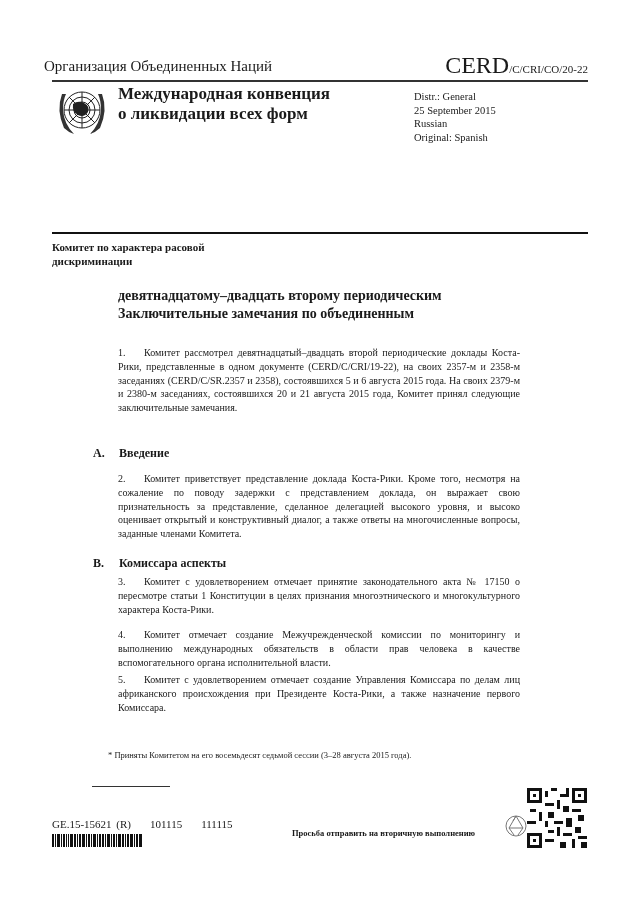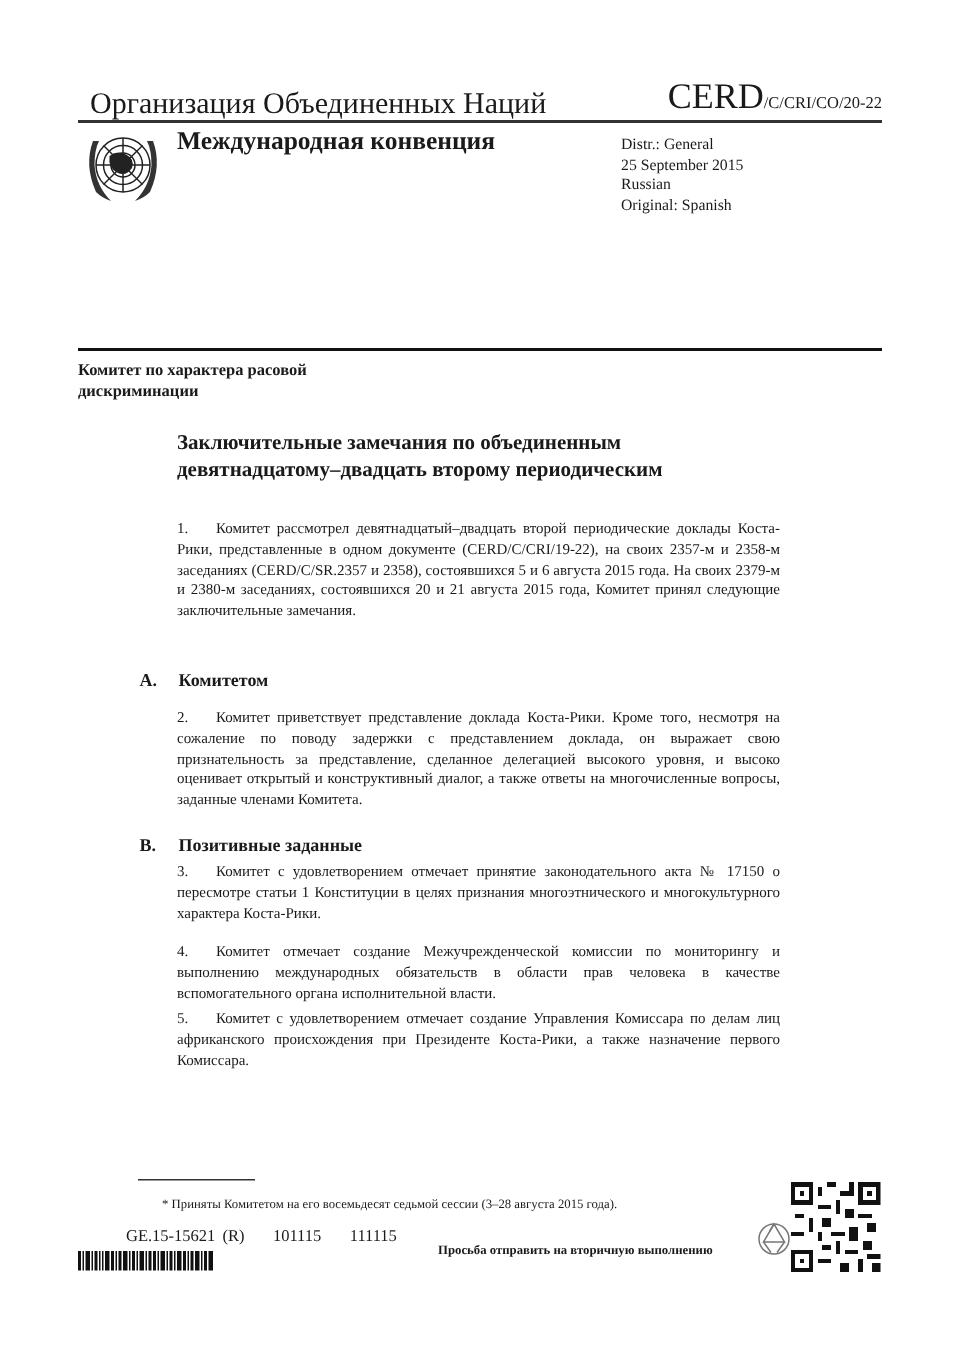--- a/index.html
+++ b/index.html
@@ -1,39 +1,39 @@
 <!DOCTYPE html>
 <html><head>
   <meta charset="utf-8">
   <style>
     html, body { margin: 0; padding: 0; background: #ffffff; }
     body {
       width: 640px; height: 905px; position: relative; overflow: hidden;
       font-family: "Liberation Serif", "DejaVu Serif", serif; color: #1a1a1a;
     }
     .abs { position: absolute; }
-    .org-name { left: 60px; top: 58px; font-size: 20px; font-family: Liberation Serif, serif; }
+    .org-name { left: 44px; top: 58px; font-size: 15px; font-family: Liberation Serif, serif; }
     .symbol { right: 52px; top: 52px; font-size: 24px; white-space: nowrap; }
     .symbol .sub { font-size: 11px; }
     .rule-top { left: 52px; top: 80px; width: 536px; height: 1.5px; background: #333; }
     .logo { left: 54px; top: 84px; width: 56px; height: 54px; }
     .convention { left: 118px; top: 84px; font-size: 17px; font-weight: bold; line-height: 20px; }
     .distr { left: 414px; top: 90px; font-size: 10.5px; line-height: 13.5px; }
     .rule-thick { left: 52px; top: 232px; width: 536px; height: 2px; background: #111; }
     .committee { left: 52px; top: 240px; font-size: 11px; font-weight: bold; line-height: 14px; }
     .title { left: 118px; top: 287px; font-size: 14px; font-weight: bold; line-height: 18px; }
     .title sup { font-size: 8px; font-weight: normal; }
     .para {
       left: 118px; width: 402px; font-size: 10px; line-height: 13.8px; text-align: justify;
     }
     .para .num { display: inline-block; width: 26px; }
     .heading { left: 93px; font-size: 12px; font-weight: bold; }
     .heading .letter { display: inline-block; width: 26px; }
     .fn-rule { left: 92px; top: 786px; width: 78px; height: 1px; background: #333; }
-    .footnote { left: 108px; top: 797px; font-size: 8.5px; }
+    .footnote { left: 108px; top: 750px; font-size: 8.5px; }
     .docnum { left: 52px; top: 818px; font-size: 11px; word-spacing: 2px; }
     .barcode { left: 52px; top: 834px; width: 108px; height: 13px; display: flex; gap: 1px; }
     .barcode span { background: #111; height: 100%; }
     .recycle-text { left: 292px; top: 828px; font-size: 8.5px; font-weight: bold; }
     .recycle-icon { left: 505px; top: 813px; width: 22px; height: 26px; }
     .qr { left: 527px; top: 787px; width: 60px; height: 62px; }
   </style>
 </head>
 <body>
 
@@ -56,59 +56,60 @@
     <path d="M19 20 Q24 16 30 19 Q36 22 34 28 Q30 34 24 31 Q18 28 19 20Z" fill="#222"></path>
     <g fill="#333">
       <path d="M8 10 Q2 26 10 44 Q14 48 20 50 Q10 40 9 26 Q9 16 12 10Z"></path>
       <path d="M48 10 Q54 26 46 44 Q42 48 36 50 Q46 40 47 26 Q47 16 44 10Z"></path>
     </g>
   </svg>
 </div>
 
 <div class="abs convention">
   <div>Международная конвенция</div>
+  <div>о ликвидации всех форм</div>
 </div>
 
 <div class="abs distr">
   <div>Distr.: General</div>
   <div>25 September 2015</div>
   <div>Russian</div>
   <div>Original: Spanish</div>
 </div>
 
 <div class="abs rule-thick"></div>
 
 <div class="abs committee">
   <div>Комитет по характера расовой</div>
   <div>дискриминации</div>
 </div>
 
 <div class="abs title">
+  <div>девятнадцатому–двадцать второму периодическим</div>
   <div>Заключительные замечания по объединенным</div>
-  <div>девятнадцатому–двадцать второму периодическим</div>
 </div>
 
 <div class="abs para" style="top:346px;"><span class="num">1.</span><span>Комитет рассмотрел девятнадцатый–двадцать второй периодические доклады Коста-Рики, представленные в одном документе (CERD/C/CRI/19-22), на своих 2357-м и 2358-м заседаниях (CERD/C/SR.2357 и 2358), состоявшихся 5 и 6 августа 2015 года. На своих 2379-м и 2380-м заседаниях, состоявшихся 20 и 21 августа 2015 года, Комитет принял следующие заключительные замечания.</span></div>
 
-<div class="abs heading" style="top:446px;"><span class="letter">A.</span><span>Комитетом</span></div>
+<div class="abs heading" style="top:446px;"><span class="letter">A.</span><span>Введение</span></div>
 
 <div class="abs para" style="top:472px;"><span class="num">2.</span><span>Комитет приветствует представление доклада Коста-Рики. Кроме того, несмотря на сожаление по поводу задержки с представлением доклада, он выражает свою признательность за представление, сделанное делегацией высокого уровня, и высоко оценивает открытый и конструктивный диалог, а также ответы на многочисленные вопросы, заданные членами Комитета.</span></div>
 
-<div class="abs heading" style="top:556px;"><span class="letter">B.</span><span>Позитивные заданные</span></div>
+<div class="abs heading" style="top:556px;"><span class="letter">B.</span><span>Комиссара аспекты</span></div>
 
 <div class="abs para" style="top:575px;"><span class="num">3.</span><span>Комитет с удовлетворением отмечает принятие законодательного акта № 17150 о пересмотре статьи 1 Конституции в целях признания многоэтнического и многокультурного характера Коста-Рики.</span></div>
 
 <div class="abs para" style="top:628px;"><span class="num">4.</span><span>Комитет отмечает создание Межучрежденческой комиссии по мониторингу и выполнению международных обязательств в области прав человека в качестве вспомогательного органа исполнительной власти.</span></div>
 
 <div class="abs para" style="top:673px;"><span class="num">5.</span><span>Комитет с удовлетворением отмечает создание Управления Комиссара по делам лиц африканского происхождения при Президенте Коста-Рики, а также назначение первого Комиссара.</span></div>
 
 <div class="abs fn-rule"></div>
 <div class="abs footnote">* Приняты Комитетом на его восемьдесят седьмой сессии (3–28 августа 2015 года).</div>
 
-<div class="abs docnum" style="white-space:pre;margin-left:32px;">GE.15-15621 (R)    101115    111115</div>
+<div class="abs docnum" style="white-space:pre;">GE.15-15621 (R)    101115    111115</div>
 <div class="abs barcode">
   <span style="width:2px"></span>
     <span style="width:1px"></span>
     <span style="width:3px"></span>
     <span style="width:1px"></span>
     <span style="width:2px"></span>
     <span style="width:1px"></span>
     <span style="width:1px"></span>
     <span style="width:3px"></span>
     <span style="width:2px"></span>

